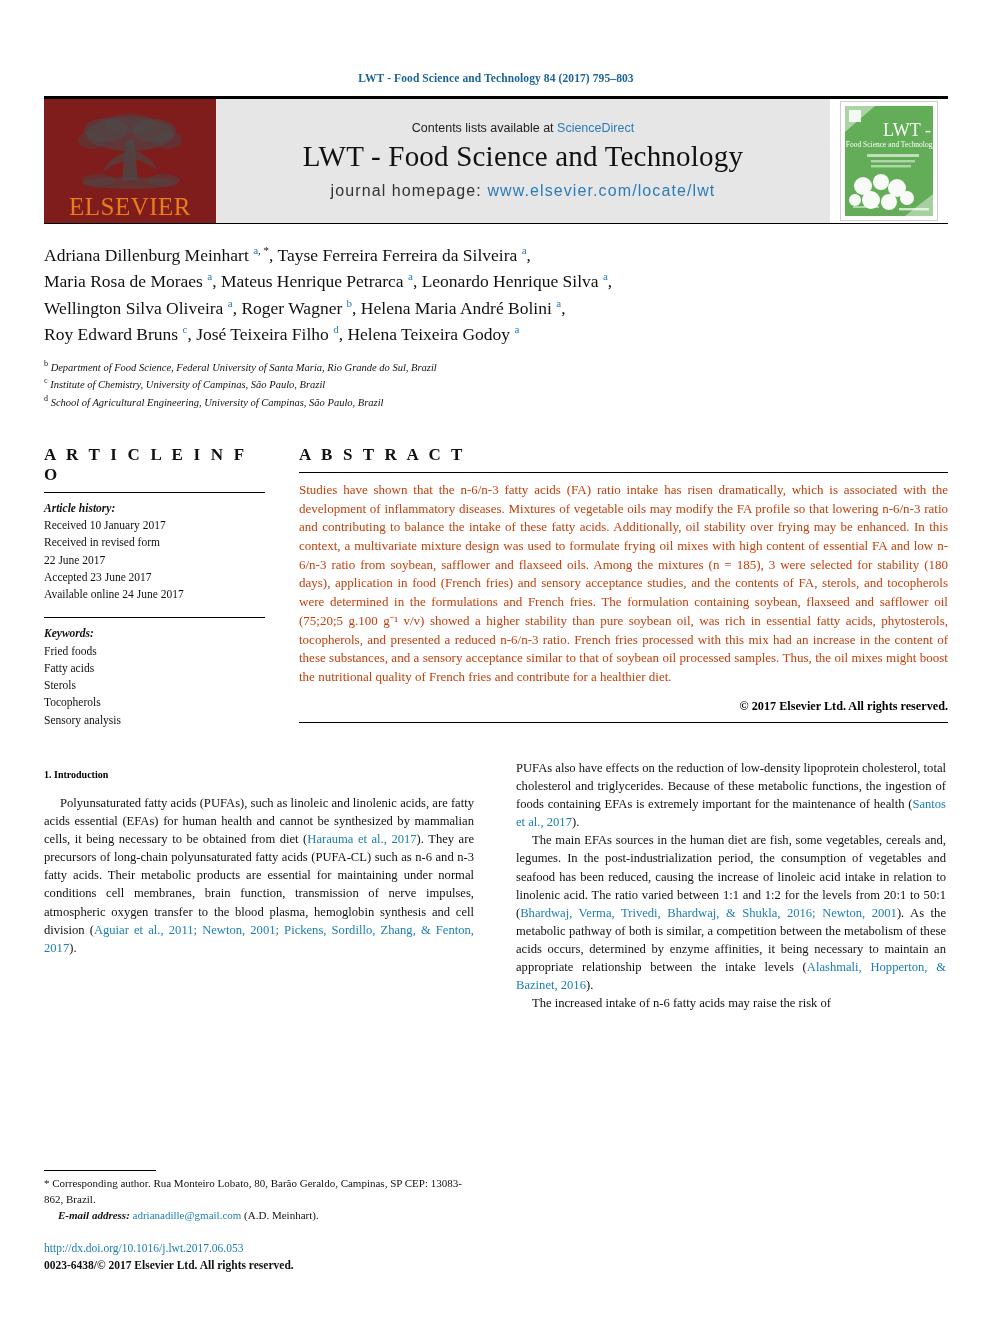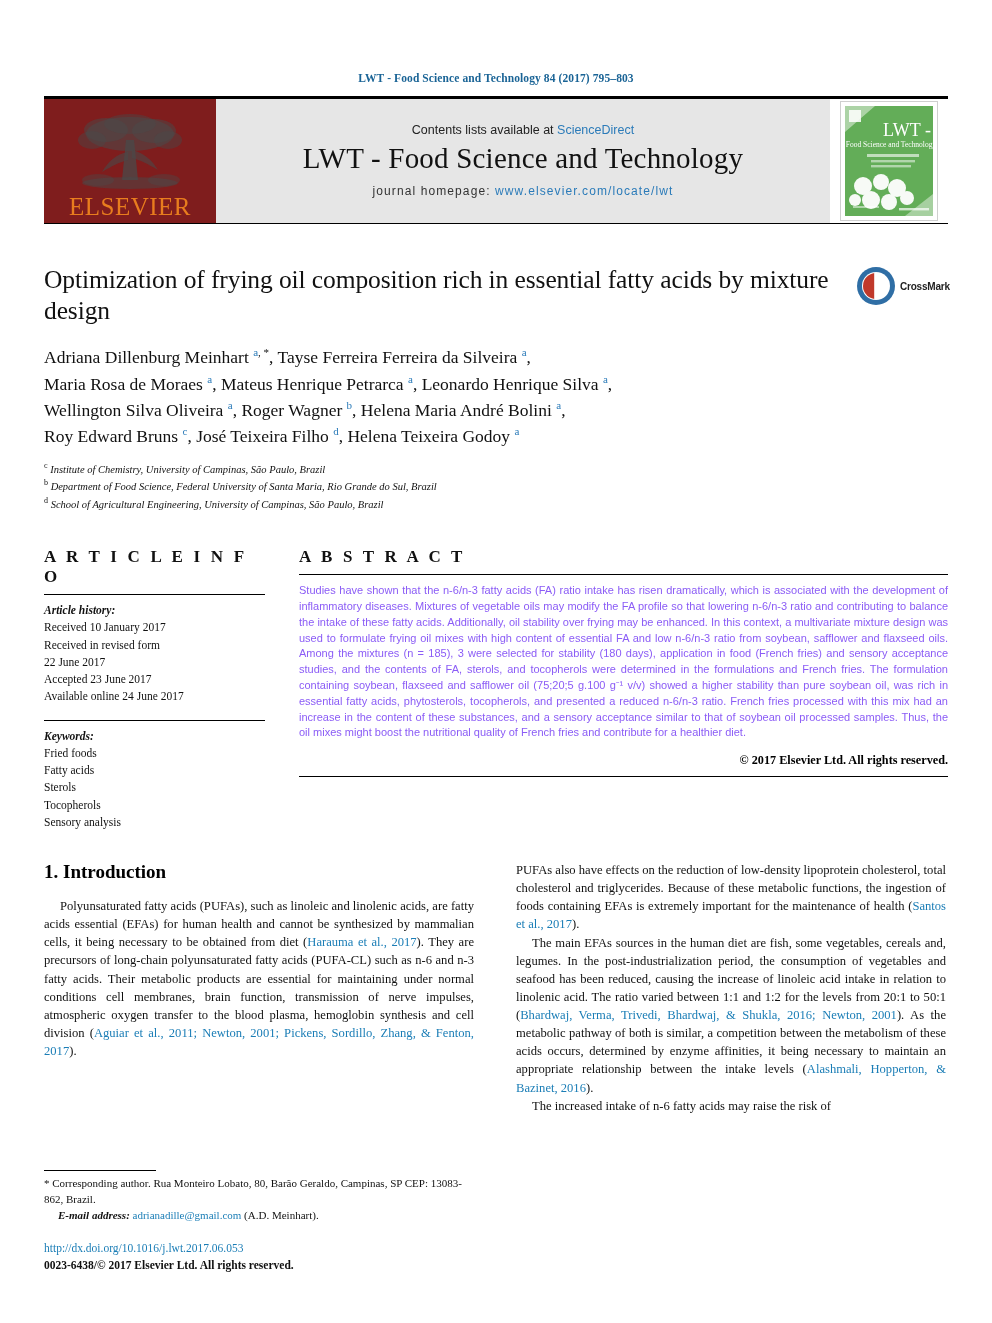--- a/index.html
+++ b/index.html
@@ -79,21 +79,21 @@
   }
   .contents-line .sd { color: #2b7bb9; }
   .journal-title {
     font-family: "Liberation Serif", serif;
     font-size: 29px;
     color: #111;
     letter-spacing: .2px;
   }
   .homepage-line {
     font-family: "Liberation Sans", sans-serif;
-    font-size: 12px;
+    font-size: 16px;
     letter-spacing: 1.1px;
     color: #333;
     margin-top: 4px;
   }
   .homepage-line .url { color: #2b7bb9; }
   .mast-cover {
     width: 118px;
     flex: 0 0 118px;
     background: #fff;
     display: flex;
@@ -184,48 +184,49 @@
   .info-body {
     font-family: "Liberation Serif", serif;
     font-size: 11.5px;
     line-height: 1.5;
     padding-top: 7px;
     color: #111;
   }
   .info-body .ital { font-style: italic; font-weight: bold; }
   .kw-block { padding-top: 7px; }
   .abs-text {
-    font-family: Liberation Sans, sans-serif;
-    font-size: 11px;
+    font-family: Liberation Serif, serif;
+    font-size: 13px;
     line-height: 1.44;
     text-align: justify;
     padding-top: 8px;
-    color: #8b5cf6;
+    color: #c2410c;
   }
   .abs-copy {
     text-align: right;
     font-weight: bold;
     font-size: 12.2px;
     padding-top: 12px;
     padding-bottom: 8px;
   }
   .abs-rule { border-bottom: 1.6px solid #000; }
 
   
   .body-cols {
     margin-top: 30px;
     display: flex;
     gap: 42px;
   }
   .bcol { width: 430px; flex: 0 0 430px; position: relative; }
   .sec-head {
     font-family: "Liberation Serif", serif;
     font-weight: bold;
-    font-size: 19px;
+    font-size: 10px;
     margin-bottom: 14px;
+    margin-top: 10px;
   }
   .para {
     font-family: "Liberation Serif", serif;
     font-size: 12.6px;
     line-height: 1.44;
     text-align: justify;
     text-indent: 16px;
     margin: 0 0 0 0;
     color: #111;
   }
@@ -326,38 +327,26 @@
             <circle cx="66" cy="96" r="7"></circle>
             <circle cx="14" cy="98" r="6"></circle>
           </g>
           <rect x="12" y="104" width="26" height="2" fill="#ffffff" opacity=".5"></rect>
           <rect x="58" y="106" width="30" height="2.4" fill="#ffffff" opacity=".7"></rect>
         </svg>
       </div>
     </div>
   </div>
 
-  <div class="title-block">
-    <div class="art-title">Optimization of frying oil composition rich in essential fatty acids by mixture design</div>
-    <div class="crossmark">
-      <svg class="cm-badge" viewBox="0 0 40 40">
-        <circle cx="20" cy="20" r="19" fill="#2f6ea5"></circle>
-        <circle cx="20" cy="20" r="14" fill="#ffffff"></circle>
-        <path d="M20 7 a13 13 0 0 0 0 26 Z" fill="#c0392b"></path>
-        <rect x="18.2" y="7" width="3.6" height="26" fill="#ffffff"></rect>
-      </svg>
-      <span class="cm-text">CrossMark</span>
-    </div>
-  </div>
 
   <div class="authors">Adriana Dillenburg Meinhart <sup>a</sup><sup class="star">, *</sup>, Tayse Ferreira Ferreira da Silveira <sup>a</sup>,<br>Maria Rosa de Moraes <sup>a</sup>, Mateus Henrique Petrarca <sup>a</sup>, Leonardo Henrique Silva <sup>a</sup>,<br>Wellington Silva Oliveira <sup>a</sup>, Roger Wagner <sup>b</sup>, Helena Maria André Bolini <sup>a</sup>,<br>Roy Edward Bruns <sup>c</sup>, José Teixeira Filho <sup>d</sup>, Helena Teixeira Godoy <sup>a</sup></div>
 
   <div class="affiliations">
+    <div><sup>b</sup> <span>Department of Food Science, Federal University of Santa Maria, Rio Grande do Sul, Brazil</span></div>
     <div><sup>c</sup> <span>Institute of Chemistry, University of Campinas, São Paulo, Brazil</span></div>
-    <div><sup>b</sup> <span>Department of Food Science, Federal University of Santa Maria, Rio Grande do Sul, Brazil</span></div>
     <div><sup>d</sup> <span>School of Agricultural Engineering, University of Campinas, São Paulo, Brazil</span></div>
   </div>
 
   <div class="info-abstract">
 
     <div class="col-info">
       <div class="sec-label">A R T I C L E   I N F O</div>
       <div class="rule-top"></div>
       <div class="info-body">
         <div class="ital">Article history:</div>

